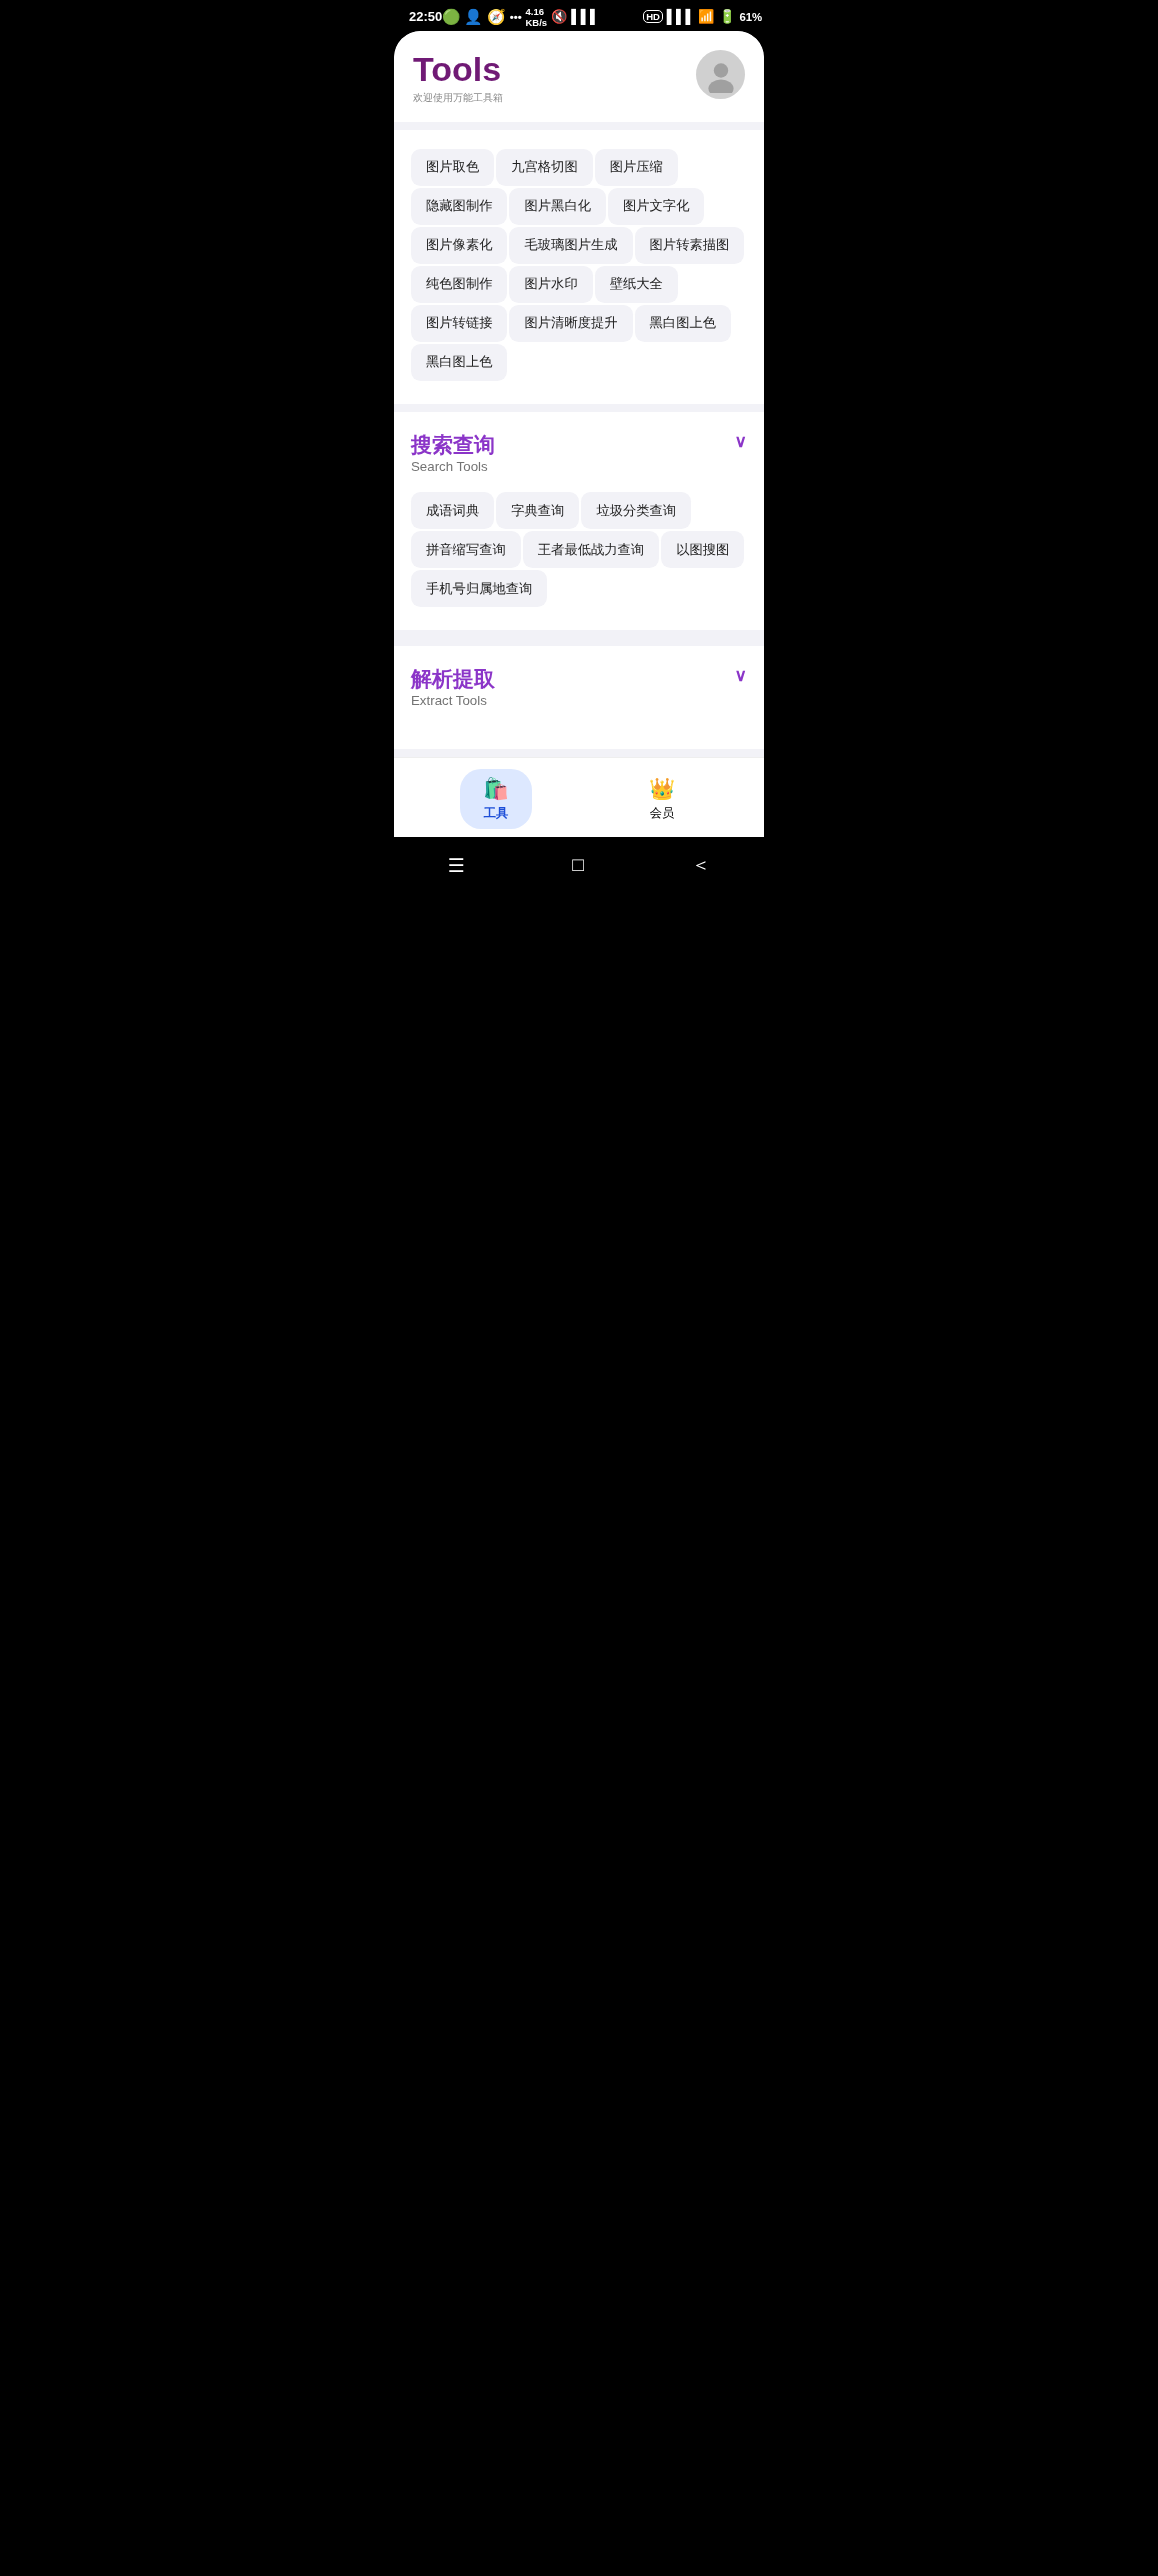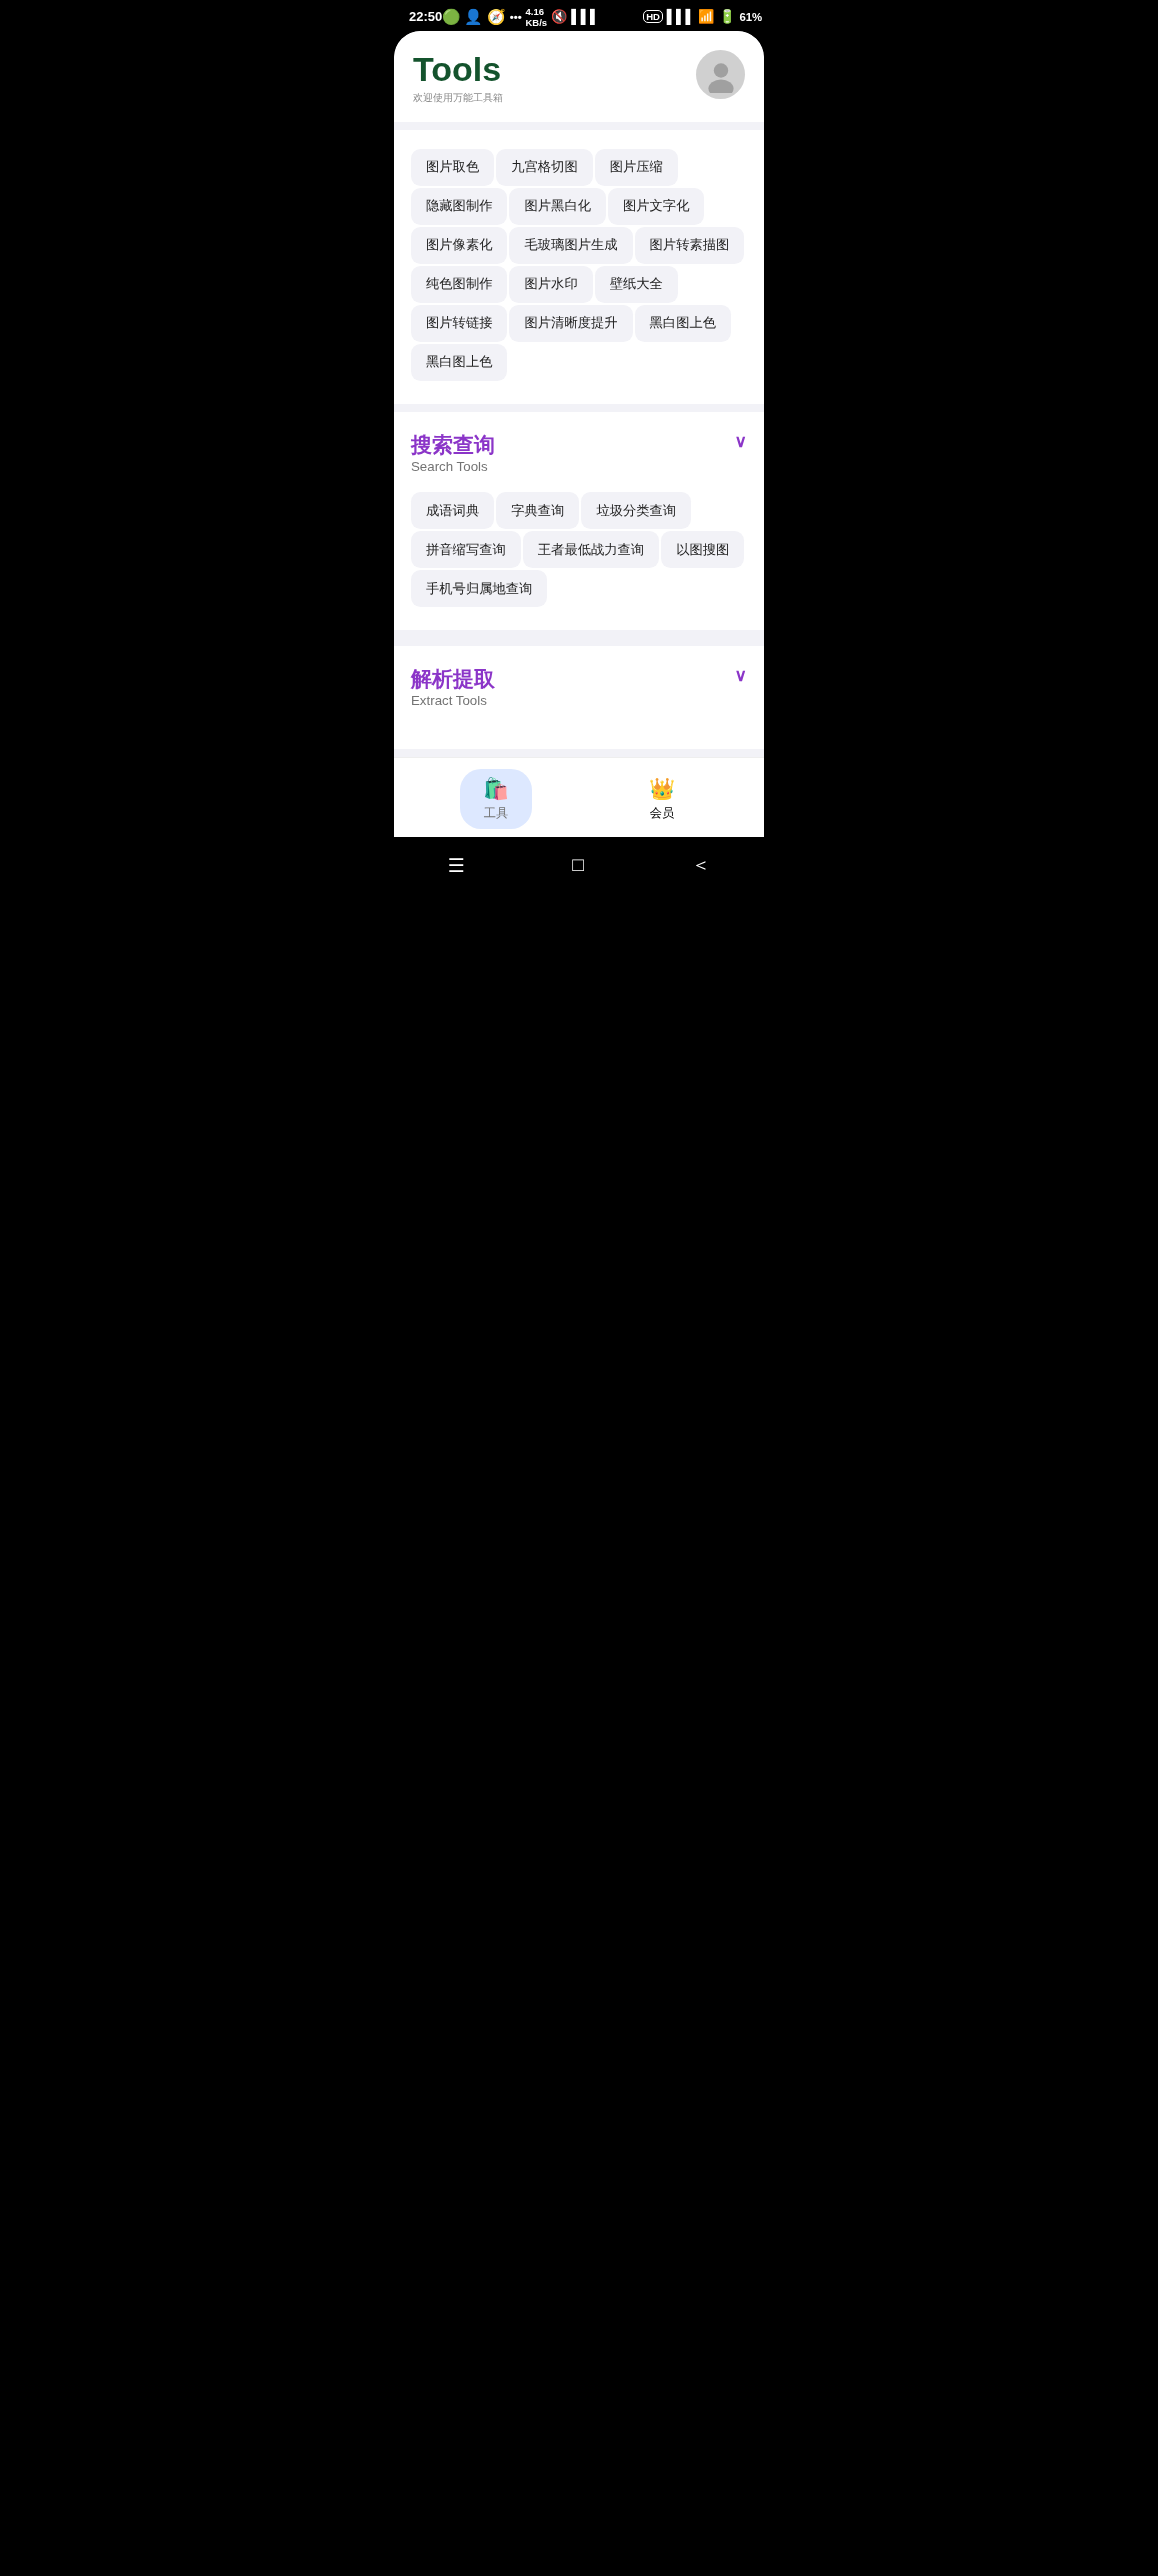--- a/index.html
+++ b/index.html
@@ -39,21 +39,21 @@
       padding: 19px 19px 17px;
       display: flex;
       justify-content: space-between;
       align-items: flex-start;
       border-radius: 26.6px 26.6px 0 0;
     }
 
     .header-text h1 {
       font-size: 34px;
       font-weight: 700;
-      color: #14532d;
+      color: #701a75;
     }
 
     .header-text p {
       font-size: 10px;
       color: #888;
       margin-top: 1.9px;
     }
 
     .avatar {
       width: 49px;
@@ -141,21 +141,21 @@
 
     .nav-item.active {
       background: #dde8ff;
     }
 
     .nav-item-label {
       font-size: 12.3px;
       color: #000000;
     }
 
-    .nav-item.active .nav-item-label { color: #737373; }
+    .nav-item.active .nav-item-label { color: #1d4ed8; font-weight: bold; }
 
     .system-nav {
       background: #000;
       display: flex;
       justify-content: space-around;
       align-items: center;
       padding: 9.5px 0 15px;
     }
 
     .sys-btn {

